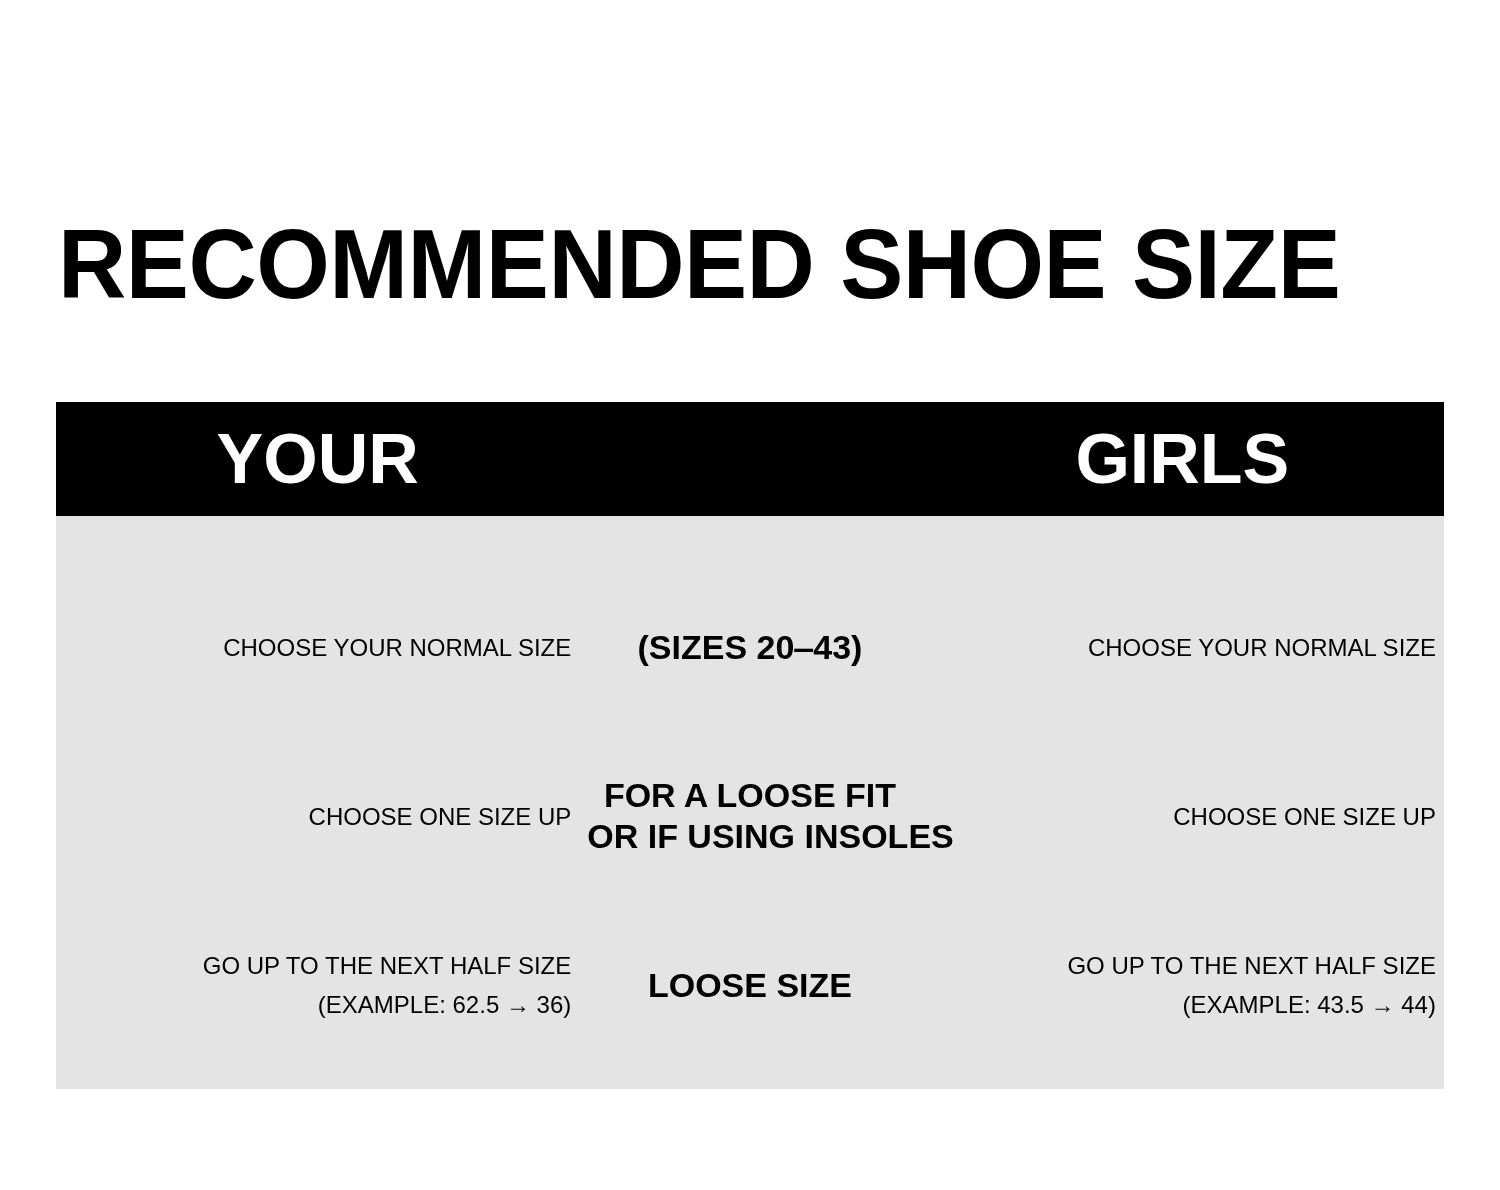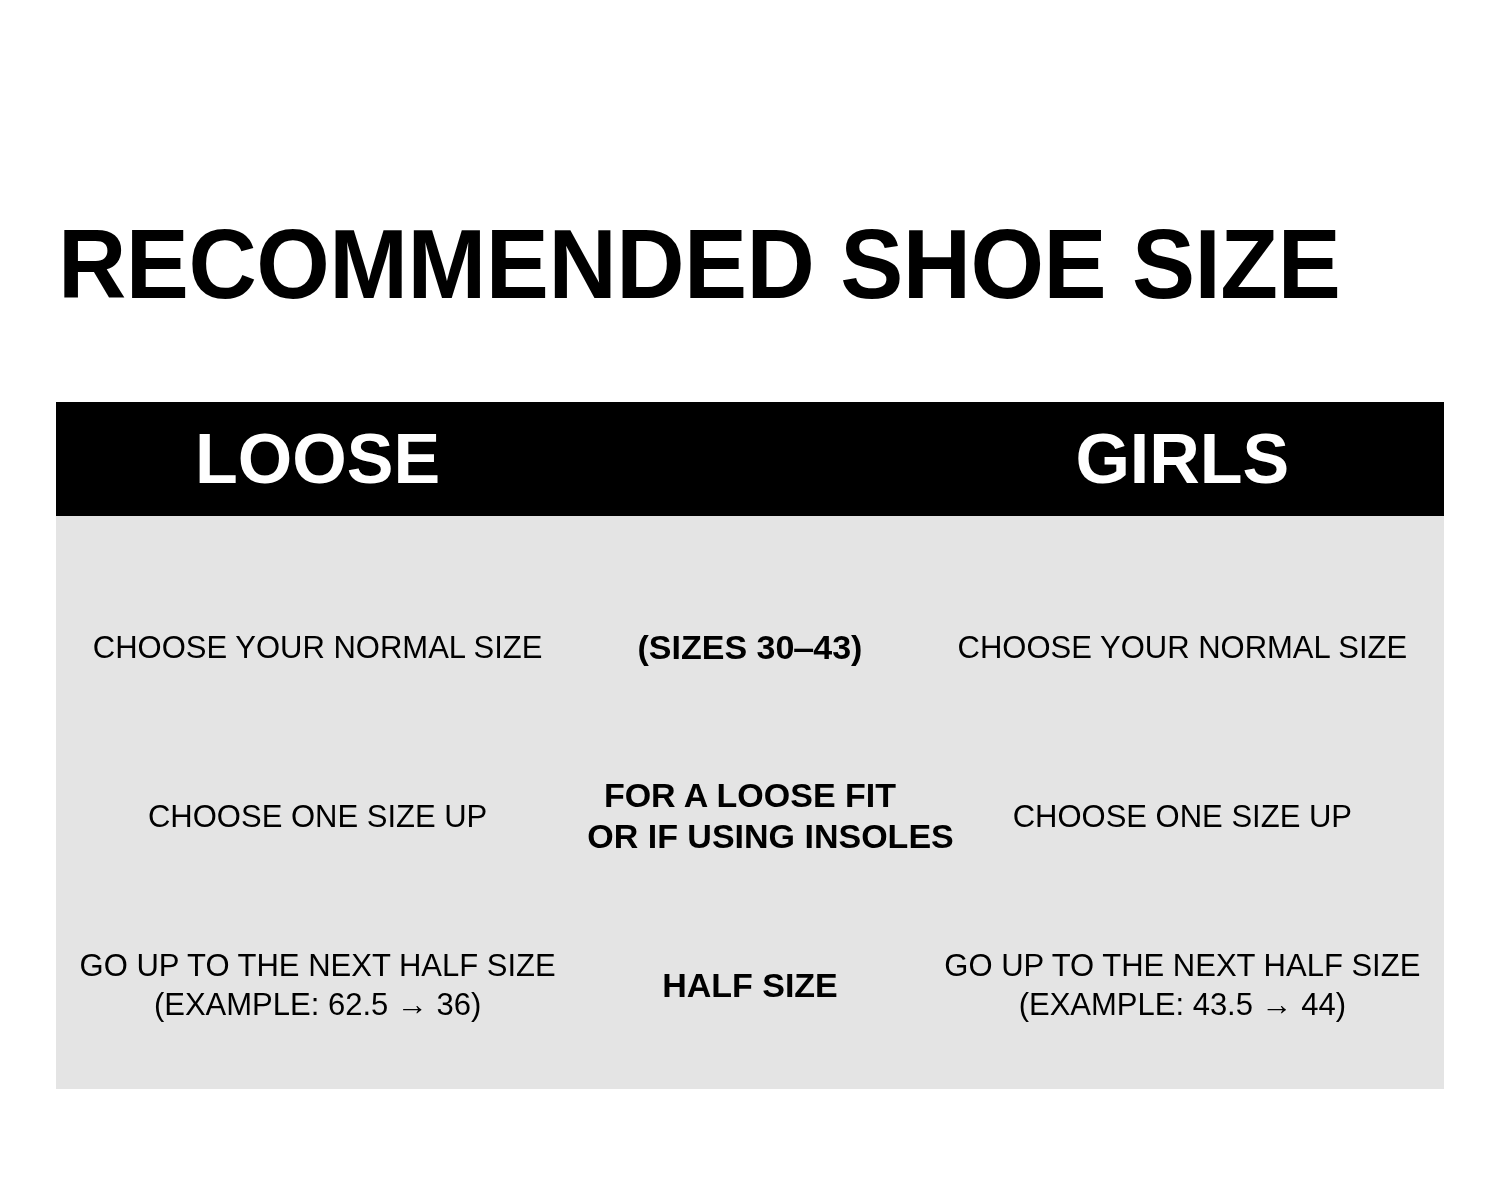--- a/index.html
+++ b/index.html
@@ -87,55 +87,56 @@
   }
   .row-spacer { height: 23px; }
 
   .cell {
     text-align: center;
     padding: 0 8px;
     box-sizing: border-box;
   }
   .cell-side {
     font-weight: normal;
-    font-size: 31px;
+    font-size: 24px;
     line-height: 39px;
     color: #000000;
+    text-align: right;
   }
   .cell-mid {
     font-weight: bold;
     font-size: 34px;
     line-height: 41px;
     color: #000000;
   }
   .line { display: block; white-space: nowrap; }
 </style>
 </head>
 <body>
 
 <div id="page">
 
   <h1 id="page-title">RECOMMENDED SHOE SIZE</h1>
 
   <div id="size-table">
 
     <div id="table-header">
-      <div class="header-cell col-left">LOOSE</div>
+      <div class="header-cell col-left">YOUR</div>
       <div class="header-cell col-center"></div>
       <div class="header-cell col-right">GIRLS</div>
     </div>
 
     <div id="table-body">
 
       <div class="table-row">
         <div class="cell cell-side col-left">
           <span class="line">CHOOSE YOUR NORMAL SIZE</span>
         </div>
         <div class="cell cell-mid col-center">
-          <span class="line">(SIZES 30‒43)</span>
+          <span class="line">(SIZES 20‒43)</span>
         </div>
         <div class="cell cell-side col-right">
           <span class="line">CHOOSE YOUR NORMAL SIZE</span>
         </div>
       </div>
 
       <div class="row-spacer"></div>
 
       <div class="table-row">
         <div class="cell cell-side col-left">
@@ -151,21 +152,21 @@
       </div>
 
       <div class="row-spacer"></div>
 
       <div class="table-row">
         <div class="cell cell-side col-left">
           <span class="line">GO UP TO THE NEXT HALF SIZE</span>
           <span class="line">(EXAMPLE: 62.5 → 36)</span>
         </div>
         <div class="cell cell-mid col-center">
-          <span class="line">HALF SIZE</span>
+          <span class="line">LOOSE SIZE</span>
         </div>
         <div class="cell cell-side col-right">
           <span class="line">GO UP TO THE NEXT HALF SIZE</span>
           <span class="line">(EXAMPLE: 43.5 → 44)</span>
         </div>
       </div>
 
     </div>
   </div>
 </div>

